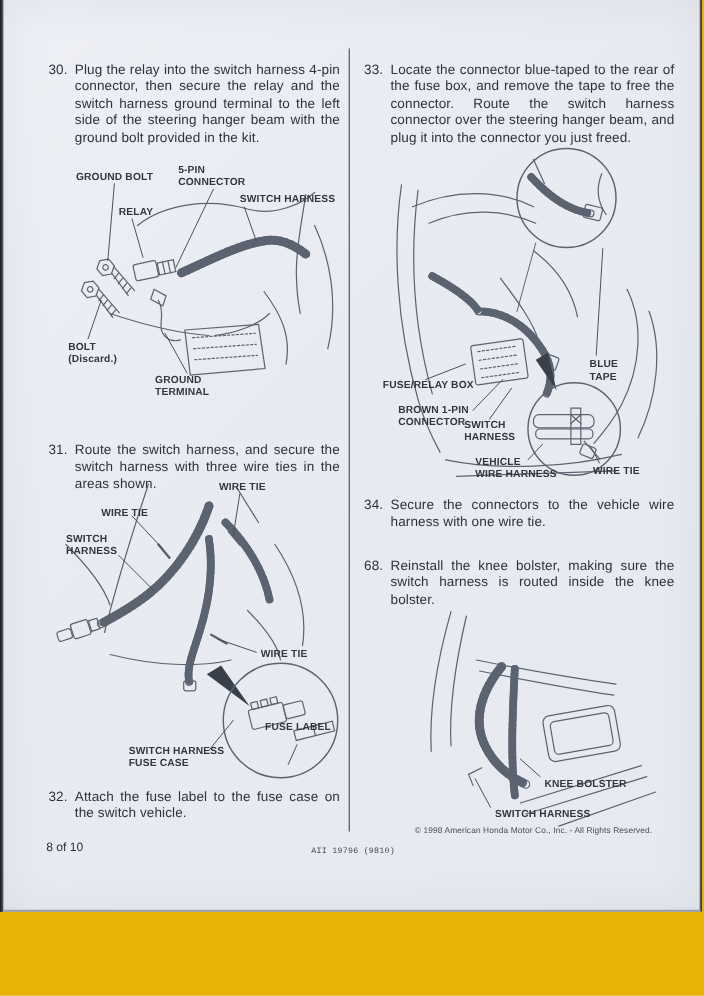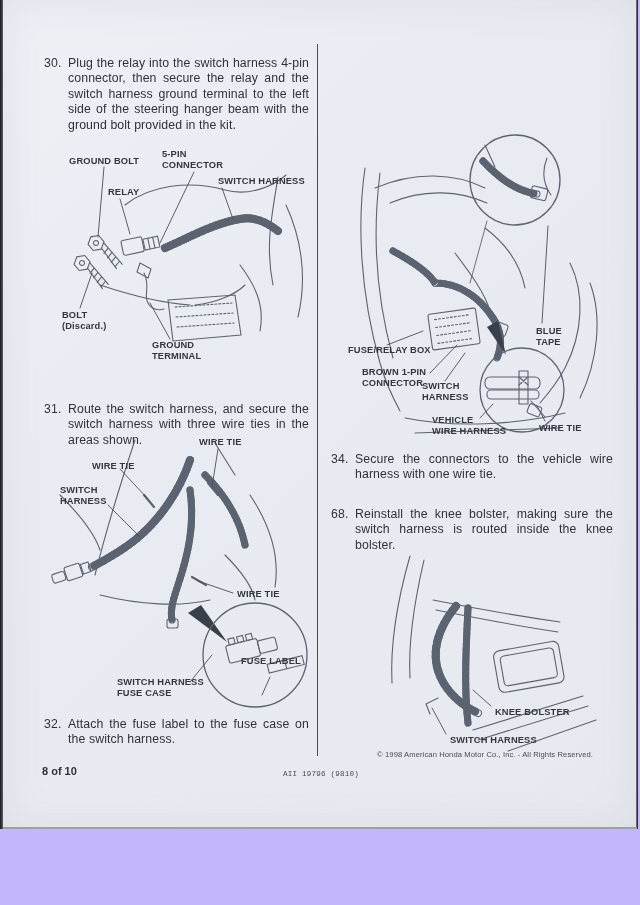--- a/index.html
+++ b/index.html
@@ -1,30 +1,30 @@
 <!DOCTYPE html>
 <html><head>
 <meta charset="utf-8">
 <style>
   html,body{margin:0;padding:0;}
   body{width:640px;height:905px;font-family:"Liberation Sans",sans-serif;}
-  .stage{position:relative;width:640px;height:905px;background:#c4b5fd;overflow:hidden;}
+  .stage{position:relative;width:640px;height:905px;background:#eab308;overflow:hidden;}
   .paper{position:absolute;left:3px;top:0;width:634px;height:829px;
          background:linear-gradient(135deg,#eef0f6 0%,#e9ebf2 40%,#e6e9f0 100%);
          box-shadow:inset 0 0 40px rgba(120,130,150,0.12);}
   .edge-left{position:absolute;left:0;top:0;width:3px;height:829px;background:linear-gradient(90deg,#14161a,#5a5f6a);}
   .edge-bottom{position:absolute;left:3px;top:827px;width:634px;height:2px;background:#9aa0ac;}
   .edge-right{position:absolute;left:636px;top:0;width:2px;height:829px;background:linear-gradient(270deg,#14161a,#7b8190);}
   .divider{position:absolute;left:317px;top:44px;width:1px;height:712px;background:#454a53;}
   .step{position:absolute;display:flex;font-size:12.3px;line-height:15.4px;color:#2e333b;letter-spacing:0.1px;}
   .step .num{width:24px;flex:none;}
   .step .txt{flex:1;text-align:justify;}
   .lbl{position:absolute;font-weight:bold;font-size:9.3px;line-height:10.8px;color:#32373f;
        white-space:pre-line;letter-spacing:0.15px;}
-  .footer-page{position:absolute;left:42px;top:765px;font-weight:bold;font-size:11px;color:#2e333b;text-align:right;}
+  .footer-page{position:absolute;left:42px;top:765px;font-weight:normal;font-size:11px;color:#2e333b;text-align:right;}
   .footer-code{position:absolute;left:283px;top:770px;font-size:7.6px;color:#474c55;letter-spacing:0.2px;font-family:Liberation Mono, monospace;}
   .footer-copy{position:absolute;right:47px;top:750px;font-size:7.6px;color:#474c55;letter-spacing:0.1px;}
   svg{position:absolute;overflow:visible;}
   .art path,.art rect,.art circle,.art polygon,.art line,.art polyline{vector-effect:non-scaling-stroke;}
 </style>
 </head>
 <body>
 
 <div class="stage">
   <div class="paper"></div>
@@ -36,23 +36,27 @@
   <div class="step" style="left:44px;top:56px;width:265px">
     <span class="num">30.</span>
     <span class="txt">Plug the relay into the switch harness 4-pin connector, then secure the relay and the switch harness ground terminal to the left side of the steering hanger beam with the ground bolt provided in the kit.</span>
   </div>
   <div class="step" style="left:44px;top:402px;width:265px">
     <span class="num">31.</span>
     <span class="txt">Route the switch harness, and secure the switch harness with three wire ties in the areas shown.</span>
   </div>
   <div class="step" style="left:44px;top:717px;width:265px">
     <span class="num">32.</span>
-    <span class="txt">Attach the fuse label to the fuse case on the switch harness.</span>
-  </div>
-
+    <span class="txt">Attach the fuse label to the fuse case on the switch vehicle.</span>
+  </div>
+
+  <div class="step" style="left:331px;top:56px;width:282px">
+    <span class="num">33.</span>
+    <span class="txt">Locate the connector blue-taped to the rear of the fuse box, and remove the tape to free the connector. Route the switch harness connector over the steering hanger beam, and plug it into the connector you just freed.</span>
+  </div>
   <div class="step" style="left:331px;top:452px;width:282px">
     <span class="num">34.</span>
     <span class="txt">Secure the connectors to the vehicle wire harness with one wire tie.</span>
   </div>
   <div class="step" style="left:331px;top:507px;width:282px">
     <span class="num">68.</span>
     <span class="txt">Reinstall the knee bolster, making sure the switch harness is routed inside the knee bolster.</span>
   </div>
 
   <svg class="art" style="left:40px;top:145px" width="280" height="255" viewBox="0 0 280 255" fill="none" stroke="#5c6370" stroke-width="1.1" stroke-linecap="round">
@@ -246,21 +250,21 @@
     </g>
   </svg>
 
   <div class="lbl" style="left:69px;top:156px">GROUND BOLT</div>
   <div class="lbl" style="left:162px;top:149px">5-PIN
 CONNECTOR</div>
   <div class="lbl" style="left:218px;top:176px">SWITCH HARNESS</div>
   <div class="lbl" style="left:108px;top:187px">RELAY</div>
   <div class="lbl" style="left:62px;top:310px">BOLT
 (Discard.)</div>
-  <div class="lbl" style="left:152px;top:340px">GROUND
+  <div class="lbl" style="left:141px;top:340px">GROUND
 TERMINAL</div>
 
   <div class="lbl" style="left:199px;top:437px">WIRE TIE</div>
   <div class="lbl" style="left:92px;top:461px">WIRE TIE</div>
   <div class="lbl" style="left:60px;top:485px">SWITCH
 HARNESS</div>
   <div class="lbl" style="left:237px;top:589px">WIRE TIE</div>
   <div class="lbl" style="left:117px;top:677px">SWITCH HARNESS
 FUSE CASE</div>
   <div class="lbl" style="left:241px;top:656px">FUSE LABEL</div>

